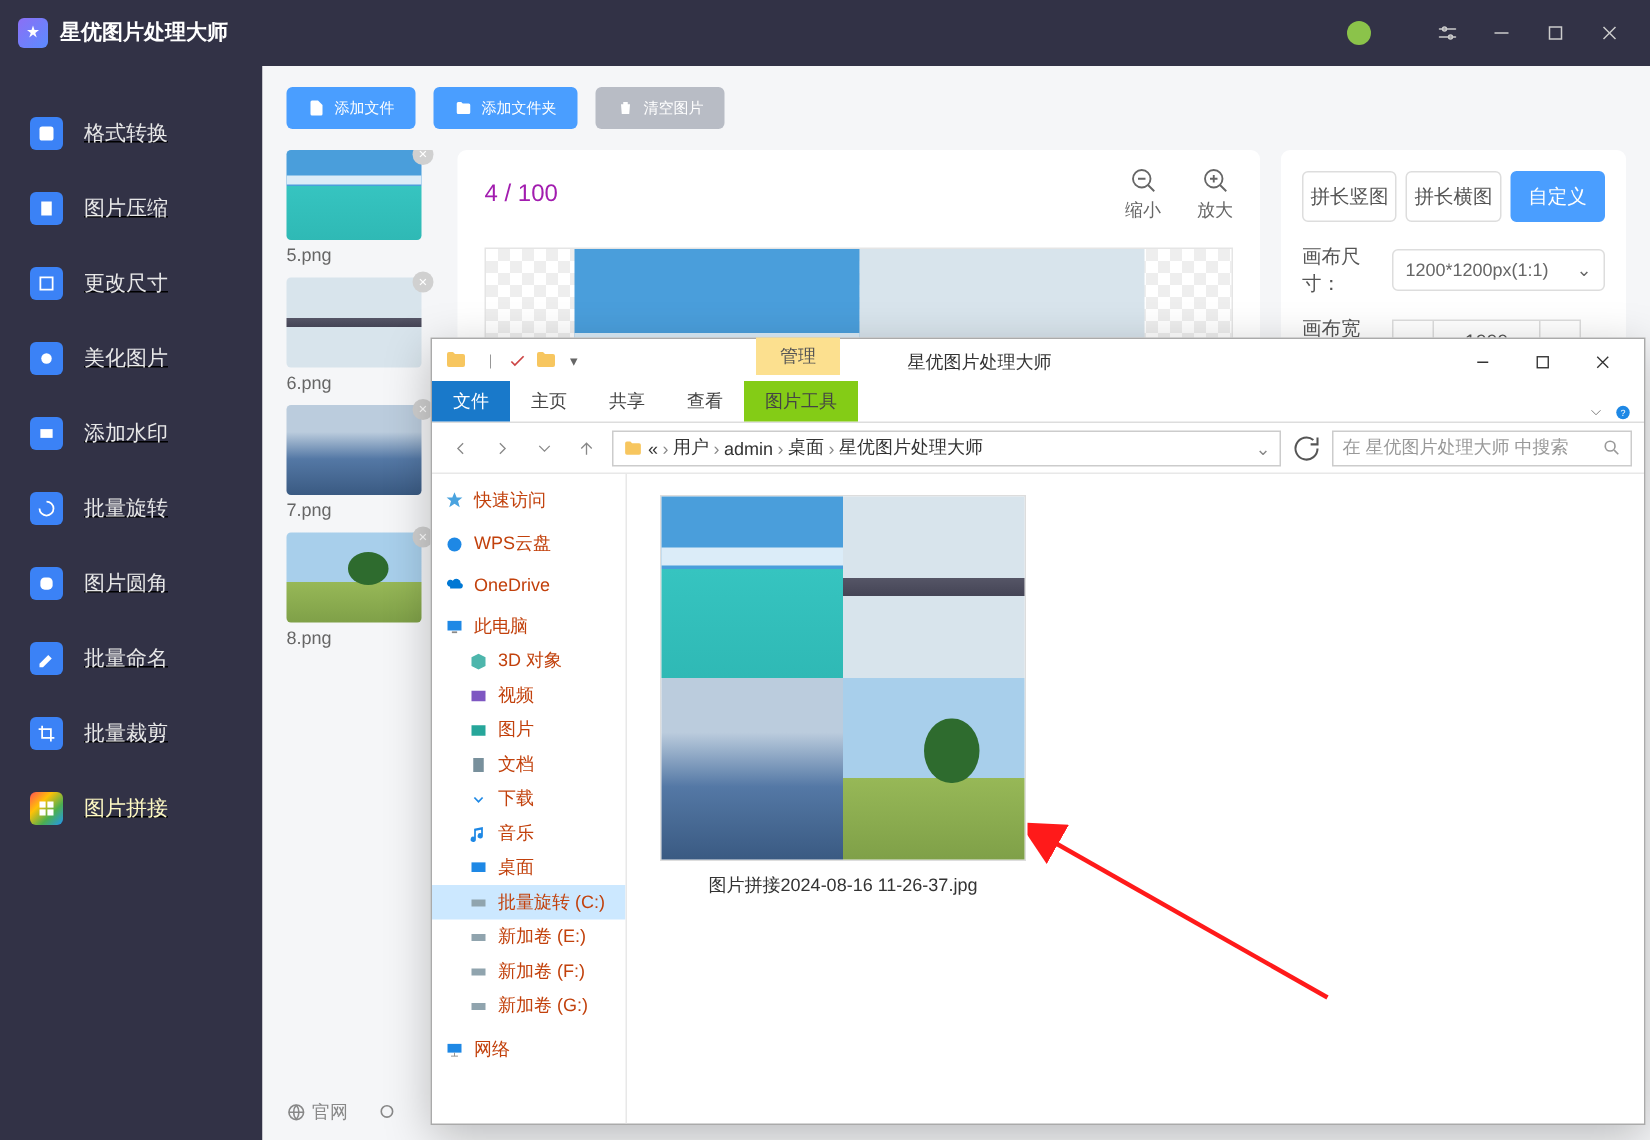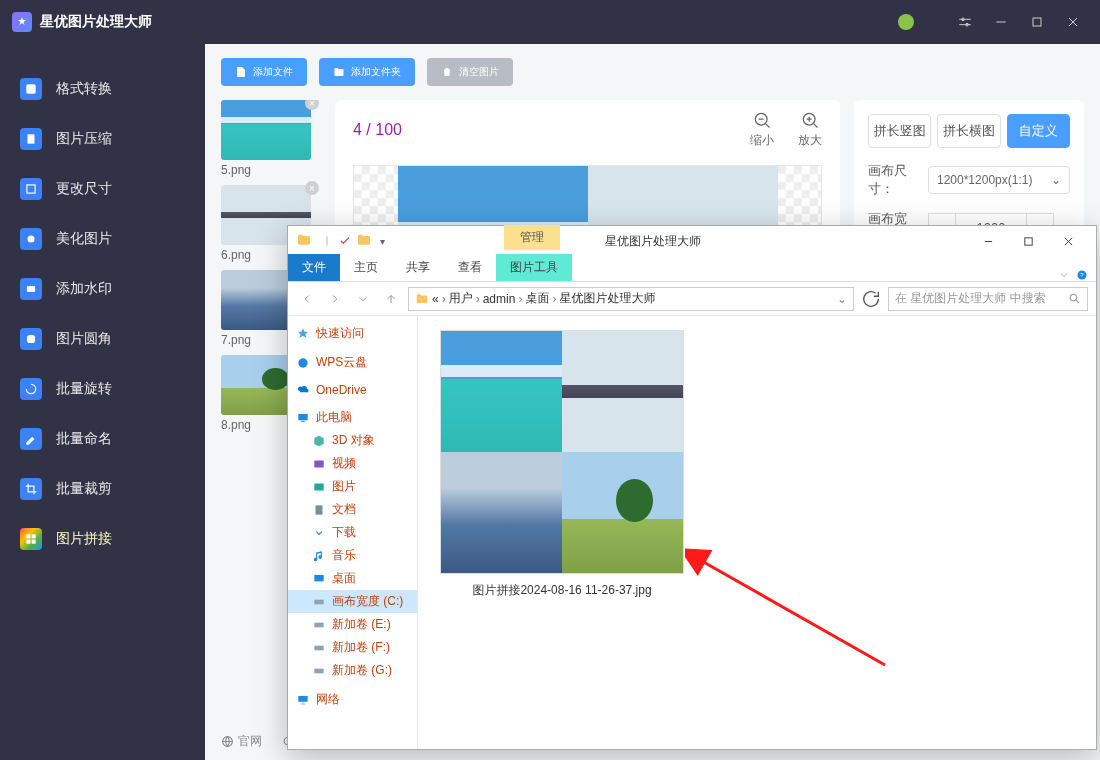--- a/index.html
+++ b/index.html
@@ -10,21 +10,21 @@
 .titlebar .logo { width: 20px; height: 20px; background: linear-gradient(135deg,#8b6ff5,#5b8cff); border-radius: 4px; display: flex; align-items: center; justify-content: center; margin-right: 8px; }
 .titlebar .logo svg { width: 12px; height: 12px; }
 .titlebar .title { font-size: 14px; font-weight: 600; }
 .titlebar .spacer { flex: 1; }
 .avatar-dot { width: 16px; height: 16px; border-radius: 50%; background: #8bc34a; margin-right: 30px; }
 .tb-icon { width: 30px; height: 30px; display: flex; align-items: center; justify-content: center; margin-left: 6px; color: #ccc; cursor: pointer; }
 .tb-icon svg { width: 16px; height: 16px; stroke: currentColor; fill: none; stroke-width: 1.5; }
 
 
 .main { display: flex; height: calc(100% - 44px); }
-.sidebar { width: 205px; background: #323246; padding-top: 20px; }
+.sidebar { width: 175px; background: #323246; padding-top: 20px; text-decoration: underline; }
 .sidebar-item { display: flex; align-items: center; padding: 14px 20px; color: #e8e8e8; font-size: 14px; cursor: pointer; }
 .sidebar-item.active { color: #fef9c3; }
 .sidebar-item .sicon { width: 22px; height: 22px; margin-right: 14px; border-radius: 4px; display: flex; align-items: center; justify-content: center; }
 .sicon svg { width: 14px; height: 14px; fill: #fff; }
 
 
 .content { flex: 1; background: #f5f6f8; display: flex; flex-direction: column; }
 .toolbar { padding: 14px 16px; display: flex; gap: 12px; }
 .btn { padding: 7px 14px; border-radius: 4px; font-size: 10px; color: #fff; cursor: pointer; display: flex; align-items: center; gap: 6px; }
 .btn.blue { background: #4a9eff; }
@@ -72,21 +72,21 @@
 .exp-qat { width: 14px; height: 14px; margin-right: 4px; }
 .exp-tab-ribbon { position: absolute; left: 216px; top: -1px; }
 .exp-tab-ribbon .r1 { background: #fce08f; color: #555; font-size: 12px; padding: 4px 16px; text-align: center; }
 .exp-titlebar .etitle { font-size: 12px; color: #333; margin-left: 220px; }
 .exp-titlebar .spacer { flex: 1; }
 .exp-winbtn { width: 40px; height: 28px; display: flex; align-items: center; justify-content: center; cursor: pointer; }
 .exp-winbtn svg { width: 11px; height: 11px; stroke: #333; fill: none; stroke-width: 1; }
 .exp-menubar { height: 26px; display: flex; align-items: flex-end; border-bottom: 1px solid #ddd; font-size: 12px; position: relative; }
 .exp-menubar .mtab { padding: 5px 14px; color: #444; cursor: pointer; }
 .exp-menubar .mtab.file { background: #1979ca; color: #fff; }
-.exp-menubar .mtab.tool { background: #5eead4; color: #444; margin-left: 0; }
+.exp-menubar .mtab.tool { background: #84cc16; color: #444; margin-left: 0; }
 .exp-menubar .help { position: absolute; right: 8px; display: flex; gap: 6px; align-items: center; }
 .exp-menubar .help svg { width: 12px; height: 12px; }
 .exp-addressbar { height: 34px; display: flex; align-items: center; padding: 0 8px; border-bottom: 1px solid #e8e8e8; gap: 6px; }
 .navbtn { width: 22px; height: 22px; display: flex; align-items: center; justify-content: center; cursor: pointer; }
 .navbtn svg { width: 14px; height: 14px; stroke: #888; fill: none; stroke-width: 1.5; }
 .addr { flex: 1; border: 1px solid #ccc; height: 24px; display: flex; align-items: center; padding: 0 6px; font-size: 12px; color: #333; gap: 3px; }
 .addr .sep { color: #888; }
 .addr-ref { width: 22px; height: 22px; display: flex; align-items: center; justify-content: center; cursor: pointer; }
 .searchbox { width: 200px; border: 1px solid #ccc; height: 24px; display: flex; align-items: center; padding: 0 6px; font-size: 12px; color: #999; justify-content: space-between; }
 .exp-body { flex: 1; display: flex; overflow: hidden; }
@@ -186,32 +186,32 @@
         <div class="sicon" style="background:#3b82f6">
           <svg viewBox="0 0 24 24">
             <rect x="5" y="7" width="14" height="10" fill="#fff"></rect>
           </svg>
         </div>
         <span>添加水印</span>
       </div>
     <div class="sidebar-item">
         <div class="sicon" style="background:#3b82f6">
           <svg viewBox="0 0 24 24">
+            <path fill="none" stroke="#fff" stroke-width="2" d="M12 4a8 8 0 1 1-8 8"></path>
+          </svg>
+        </div>
+        <span>批量旋转</span>
+      </div>
+    <div class="sidebar-item">
+        <div class="sicon" style="background:#3b82f6">
+          <svg viewBox="0 0 24 24">
             <rect x="5" y="5" width="14" height="14" rx="5" fill="#fff"></rect>
           </svg>
         </div>
         <span>图片圆角</span>
-      </div>
-    <div class="sidebar-item">
-        <div class="sicon" style="background:#3b82f6">
-          <svg viewBox="0 0 24 24">
-            <path fill="none" stroke="#fff" stroke-width="2" d="M12 4a8 8 0 1 1-8 8"></path>
-          </svg>
-        </div>
-        <span>批量旋转</span>
       </div>
     <div class="sidebar-item">
         <div class="sicon" style="background:#3b82f6">
           <svg viewBox="0 0 24 24">
             <path fill="#fff" d="M4 18l10-10 4 4-10 10H4z"></path>
           </svg>
         </div>
         <span>批量命名</span>
       </div>
     <div class="sidebar-item">
@@ -524,21 +524,21 @@
       <div class="tree-item indent">
           <svg viewBox="0 0 24 24">
             <rect x="4" y="5" width="16" height="11" fill="#1e88e5"></rect>
           </svg>
           <span>桌面</span>
         </div>
       <div class="tree-item indent selected">
           <svg viewBox="0 0 24 24">
             <rect x="4" y="8" width="16" height="8" fill="#90a4ae"></rect>
           </svg>
-          <span>画布宽度 (C:)</span>
+          <span>批量旋转 (C:)</span>
         </div>
       <div class="tree-item indent">
           <svg viewBox="0 0 24 24">
             <rect x="4" y="8" width="16" height="8" fill="#90a4ae"></rect>
           </svg>
           <span>新加卷 (E:)</span>
         </div>
       <div class="tree-item indent">
           <svg viewBox="0 0 24 24">
             <rect x="4" y="8" width="16" height="8" fill="#90a4ae"></rect>

